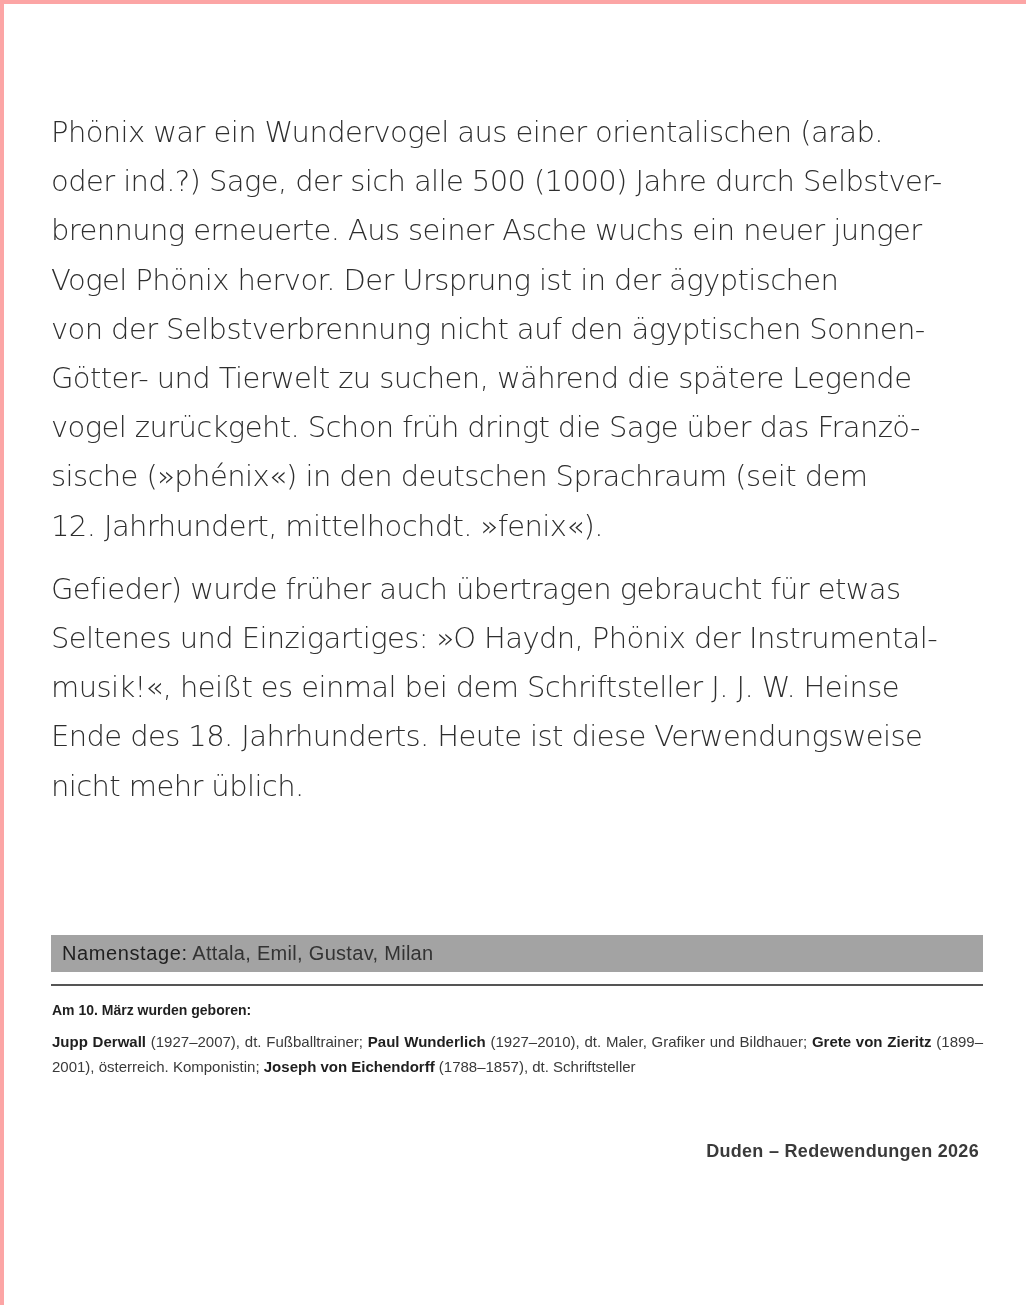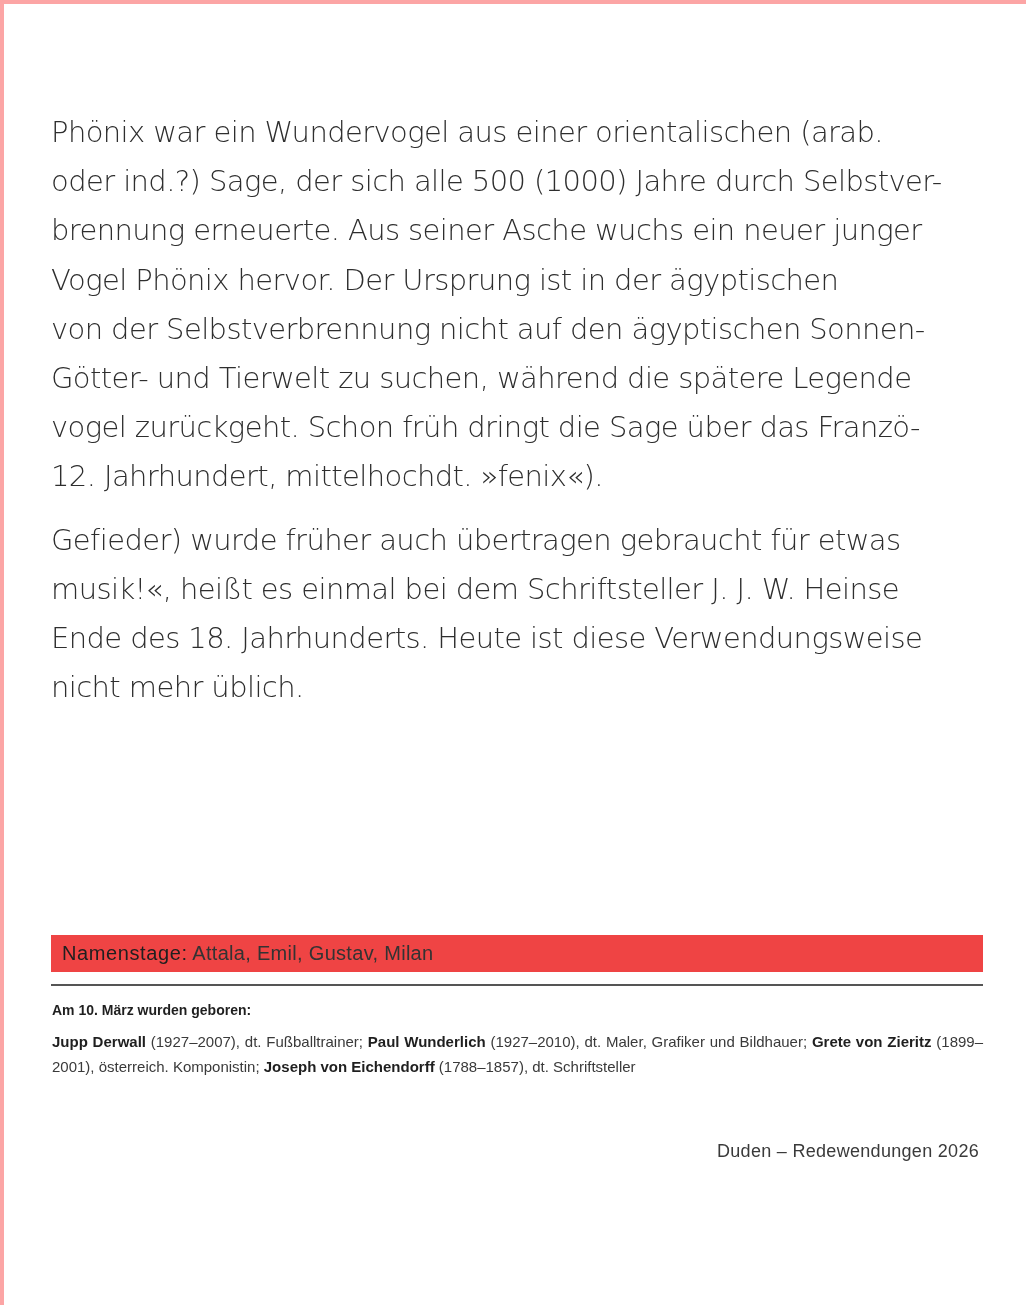--- a/index.html
+++ b/index.html
@@ -44,21 +44,21 @@
     }
     .para2 {
       margin-top: 14px;
     }
     .namenstage {
       position: absolute;
       left: 47px;
       top: 931px;
       width: 932px;
       height: 37px;
-      background: #ef4444;
+      background: #a3a3a3;
       font-family: "Liberation Sans", sans-serif;
       font-size: 20px;
       line-height: 37px;
       color: #333333;
       box-sizing: border-box;
       padding-left: 11px;
       letter-spacing: 0.3px;
     }
     .namenstage .label {
       color: #1f1f1f;
@@ -99,40 +99,43 @@
       color: #1f1f1f;
     }
     .footer-credit {
       position: absolute;
       right: 47px;
       top: 1137px;
       font-family: "Liberation Sans", sans-serif;
       font-size: 18px;
       color: #3a3a3a;
       letter-spacing: 0.3px;
+      font-weight: bold;
     }
   </style>
 </head>
 <body>
 
 <div class="page">
 
   <div class="content">
     <p class="body-text para1">
       <span class="line">Phönix war ein Wundervogel aus einer orientalischen (arab.</span>
       <span class="line">oder ind.?) Sage, der sich alle 500 (1000) Jahre durch Selbstver-</span>
       <span class="line">brennung erneuerte. Aus seiner Asche wuchs ein neuer junger</span>
       <span class="line">Vogel Phönix hervor. Der Ursprung ist in der ägyptischen</span>
       <span class="line">von der Selbstverbrennung nicht auf den ägyptischen Sonnen-</span>
       <span class="line">Götter- und Tierwelt zu suchen, während die spätere Legende</span>
       <span class="line">vogel zurückgeht. Schon früh dringt die Sage über das Franzö-</span>
+      <span class="line">sische (»phénix«) in den deutschen Sprachraum (seit dem</span>
       <span class="line">12. Jahrhundert, mittelhochdt. »fenix«).</span>
     </p>
     <p class="body-text para2">
       <span class="line">Gefieder) wurde früher auch übertragen gebraucht für etwas</span>
+      <span class="line">Seltenes und Einzigartiges: »O Haydn, Phönix der Instrumental-</span>
       <span class="line">musik!«, heißt es einmal bei dem Schriftsteller J. J. W. Heinse</span>
       <span class="line">Ende des 18. Jahrhunderts. Heute ist diese Verwendungsweise</span>
       <span class="line">nicht mehr üblich.</span>
     </p>
   </div>
 
   <div class="namenstage">
     <span class="label">Namenstage:</span>
     <span>Attala, Emil, Gustav, Milan</span>
   </div>

